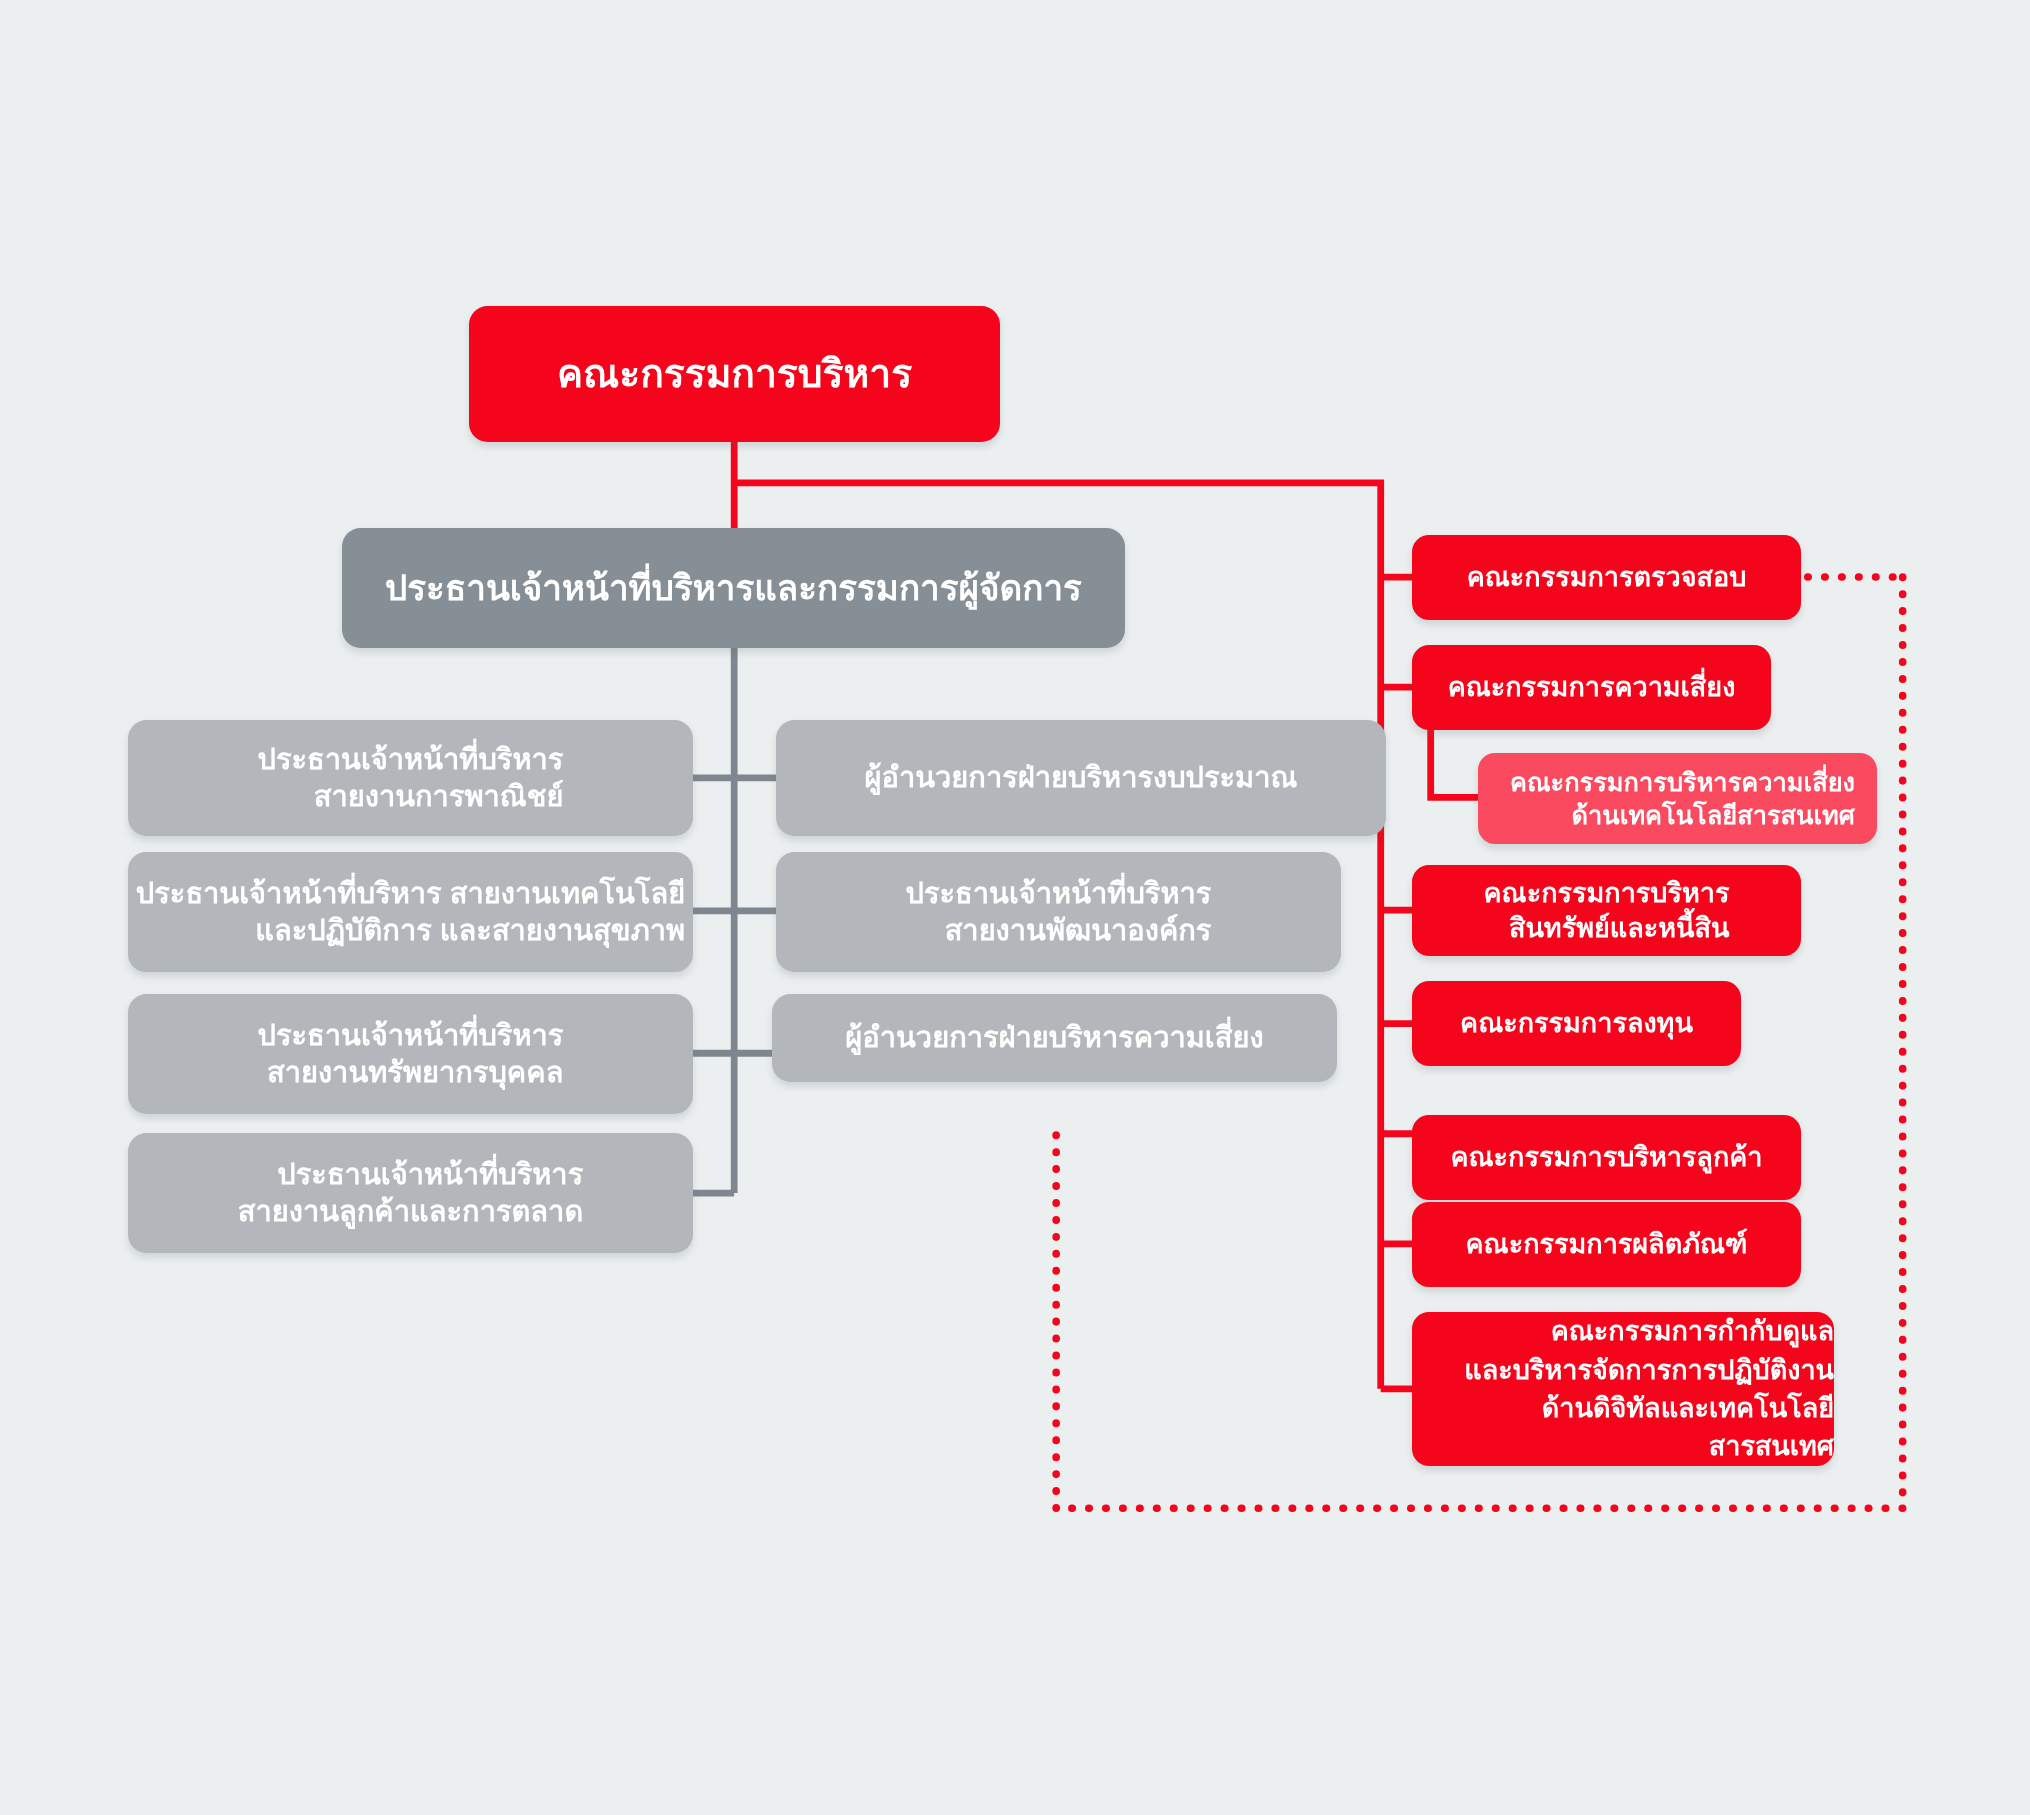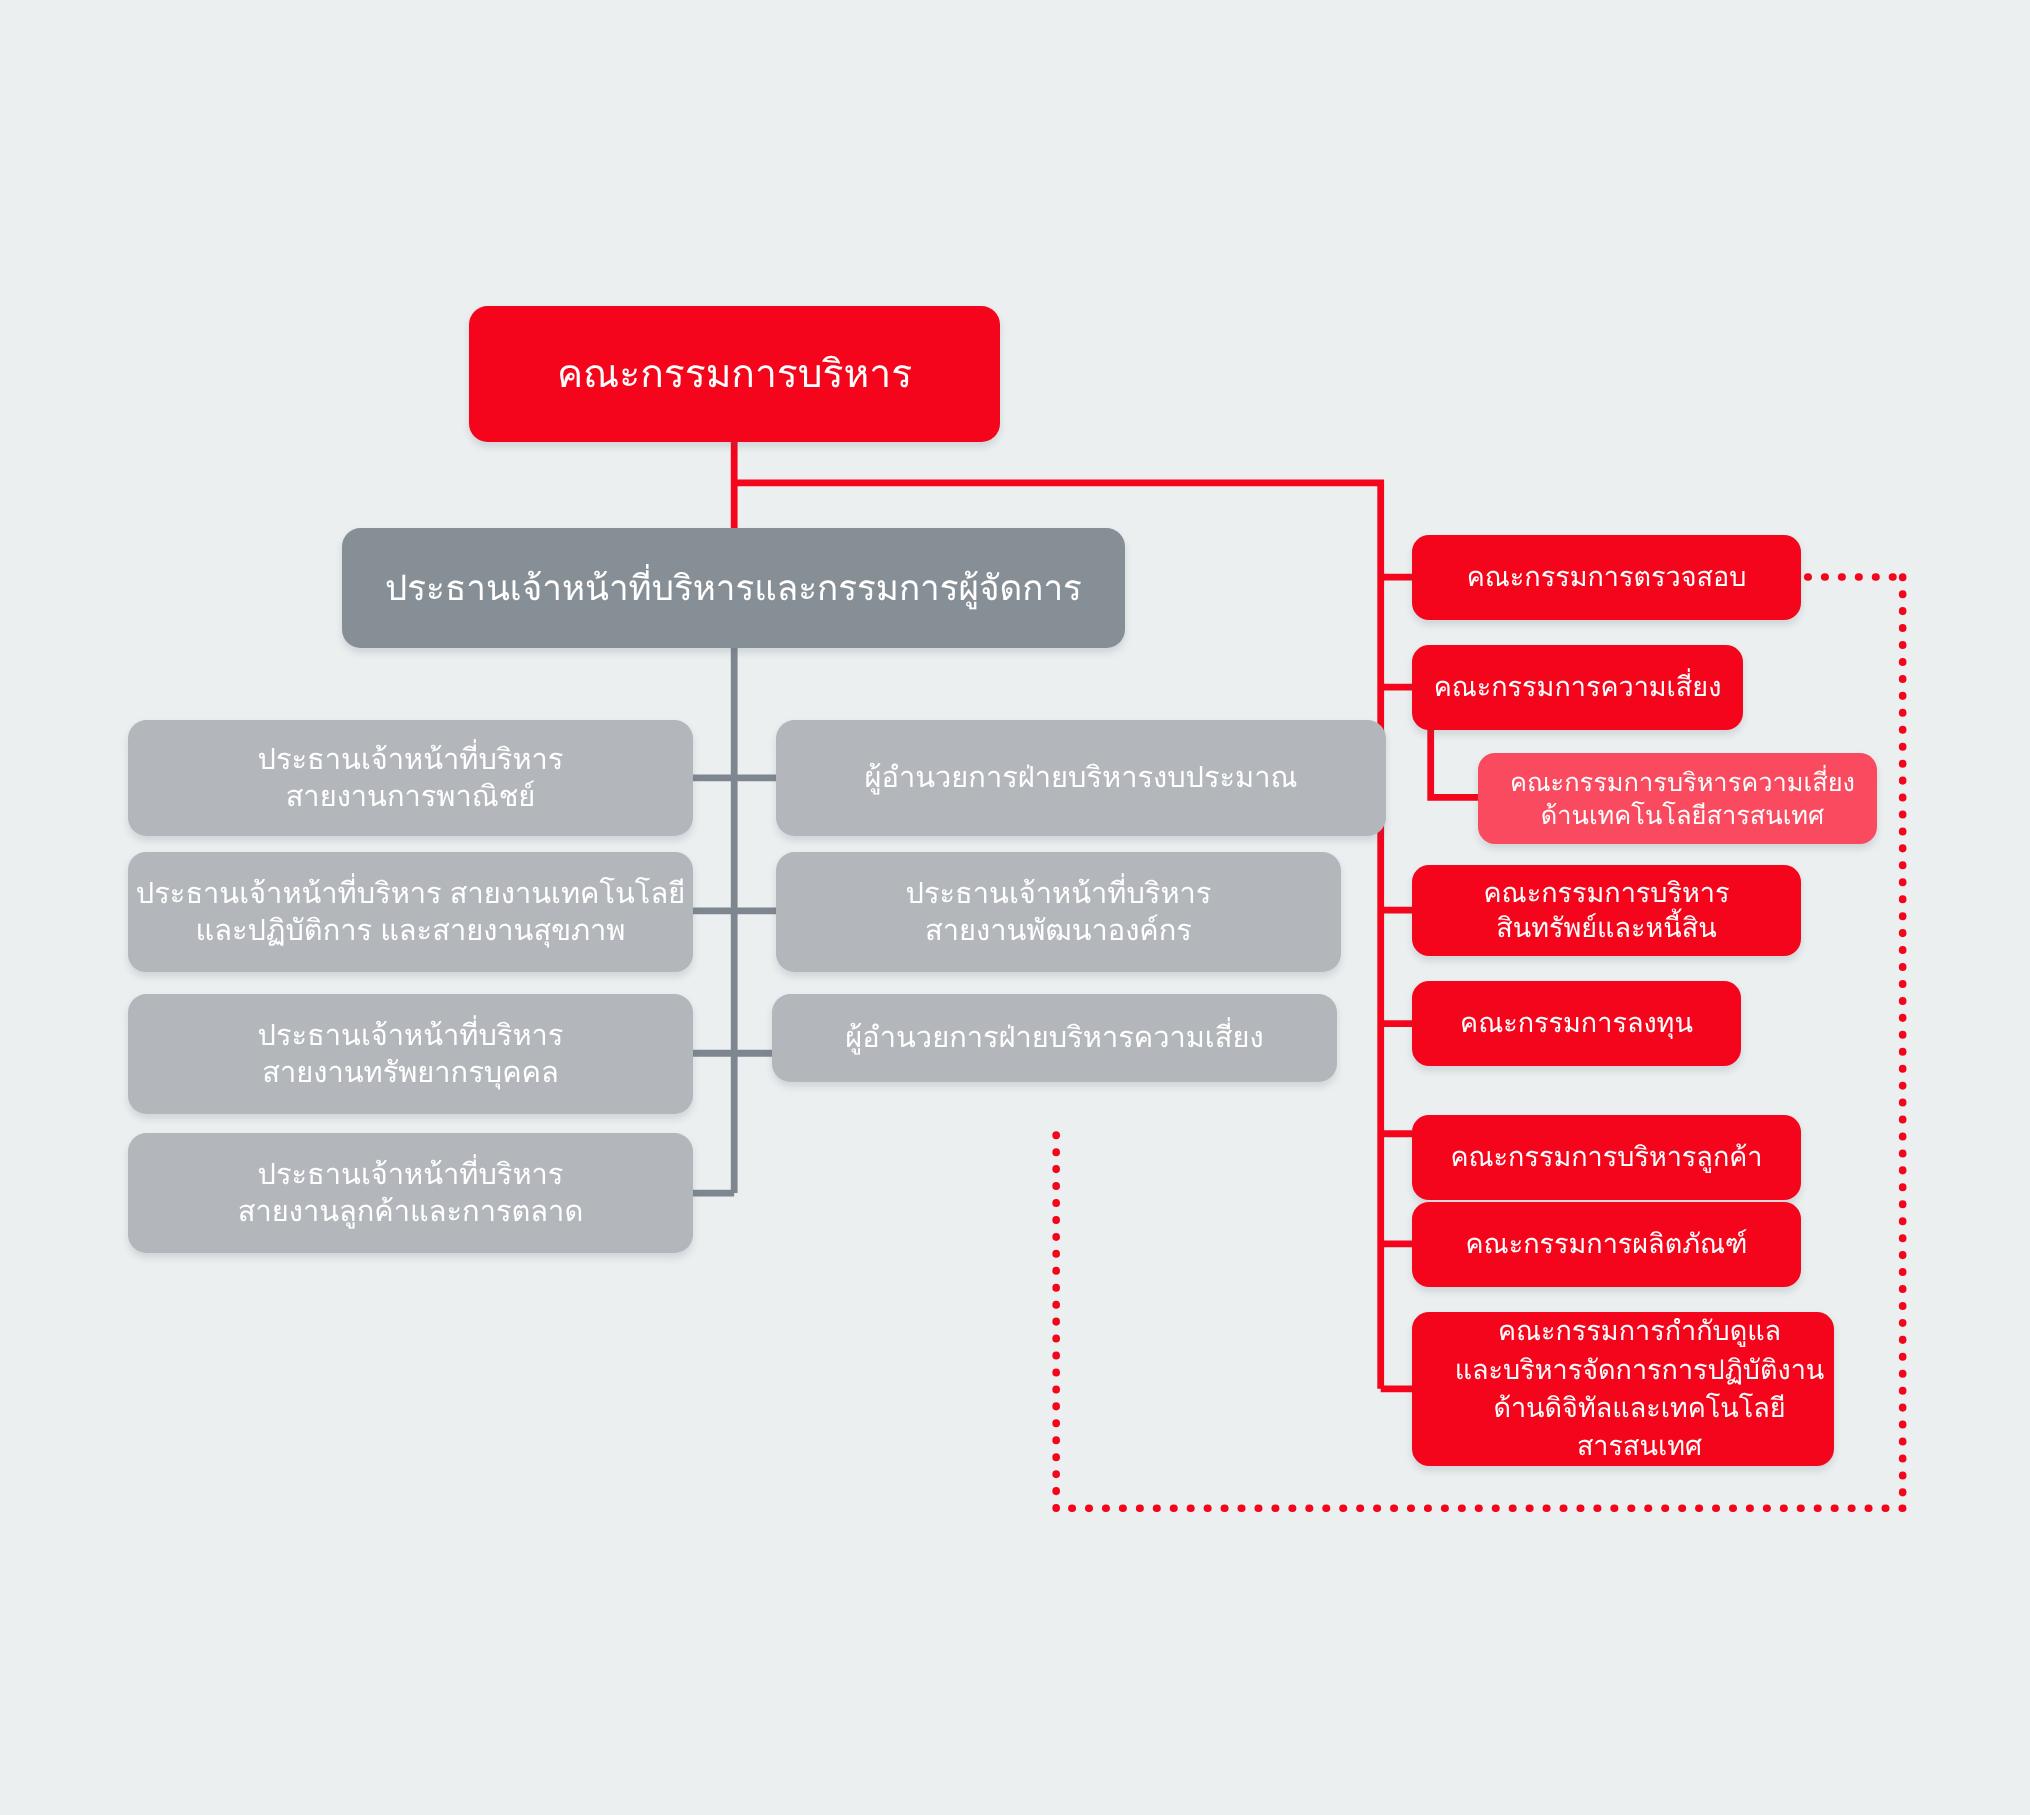--- a/index.html
+++ b/index.html
@@ -22,21 +22,21 @@
   svg.connectors{position:absolute;left:0;top:0;width:2031px;height:1815px;}
   .red-line{stroke:var(--red);stroke-width:8;fill:none;}
   .gray-line{stroke:var(--gray-line);stroke-width:8;fill:none;}
   .dot-line{stroke:var(--red);stroke-width:9;fill:none;stroke-linecap:round;stroke-dasharray:0.5 19.5;}
   .node{
     position:absolute;
     display:flex;align-items:center;justify-content:center;
     text-align:center;color:var(--text);
     box-shadow:0 4.2px 7.6px rgba(90,100,110,0.18);
   }
-  .node .lbl{white-space:pre-line;font-weight:400;line-height:1.28;}
+  .node .lbl{white-space:pre-line;font-weight:700;line-height:1.28;text-align:right;}
   .node--board{background:var(--red);border-radius:18.6px;font-size:39px;}
   .node--ceo{background:var(--gray-dark);border-radius:18.6px;font-size:35px;}
   .node--exec{background:var(--gray-light);border-radius:18.6px;font-size:29px;}
   .node--committee{background:var(--red);border-radius:17px;font-size:27px;}
   .node--sub{background:var(--pink);border-radius:17px;font-size:25.4px;}
 </style>
 </head>
 <body>
 
 <div class="canvas">
@@ -99,21 +99,21 @@
     <span class="lbl">ประธานเจ้าหน้าที่บริหาร
 สายงานพัฒนาองค์กร</span>
   </div>
   <div class="node node--exec" style="left:772px;top:994px;width:565px;height:88px;">
     <span class="lbl">ผู้อำนวยการฝ่ายบริหารความเสี่ยง</span>
   </div>
 
   <div class="node node--committee" style="left:1412px;top:535px;width:389px;height:85px;">
     <span class="lbl">คณะกรรมการตรวจสอบ</span>
   </div>
-  <div class="node node--committee" style="left:1412px;top:645px;width:331px;height:85px;">
+  <div class="node node--committee" style="left:1412px;top:645px;width:359px;height:85px;">
     <span class="lbl">คณะกรรมการความเสี่ยง</span>
   </div>
   <div class="node node--sub" style="left:1478px;top:753px;width:389px;height:91px;padding-left:10px;">
     <span class="lbl">คณะกรรมการบริหารความเสี่ยง
 ด้านเทคโนโลยีสารสนเทศ</span>
   </div>
   <div class="node node--committee" style="left:1412px;top:865px;width:389px;height:91px;">
     <span class="lbl">คณะกรรมการบริหาร
 สินทรัพย์และหนี้สิน</span>
   </div>

